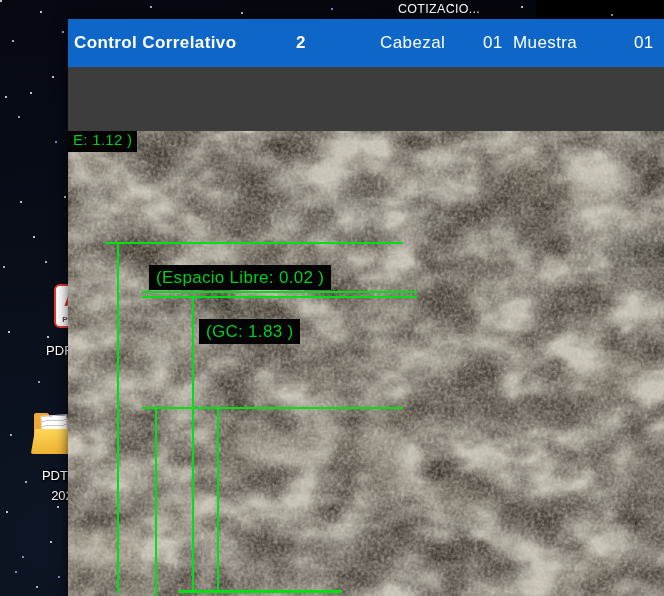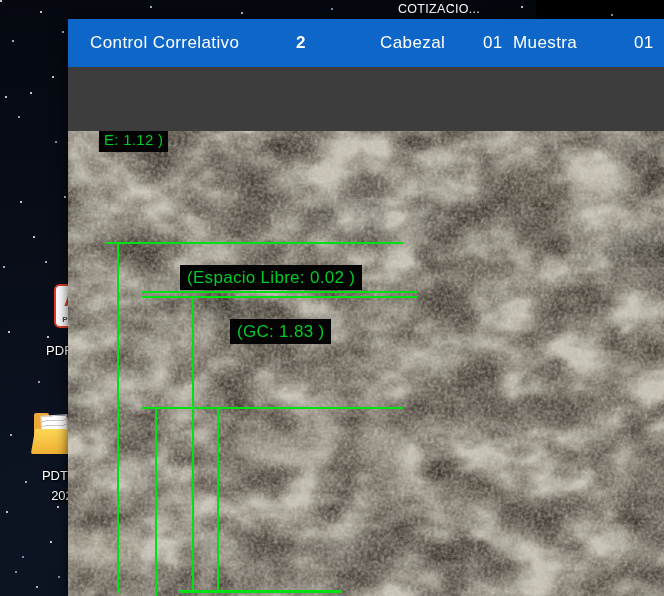--- a/index.html
+++ b/index.html
@@ -43,21 +43,21 @@
     background:linear-gradient(180deg,#ffd757,#eeb133); transform:skewX(-10deg); border-radius:2px; }
   .folder-label1 { position:absolute; left:-10px; top:57px; width:84px; }
   .folder-label2 { position:absolute; left:-10px; top:77px; width:84px; }
 
   
   .app-window { position:absolute; left:68px; top:19px; width:596px; height:577px; z-index:5;
     background:#3d3d3d; box-shadow:0 0 12px rgba(0,0,0,.7); }
   .titlebar { position:absolute; left:0; top:0; width:596px; height:48px;
     background:var(--titlebar-blue,#0e67c8); color:#fff; }
   .titlebar span { position:absolute; top:14px; font-size:17px; letter-spacing:.4px; white-space:nowrap; }
-  .tb-title   { left:22px; font-weight:normal; }
+  .tb-title   { left:6px; font-weight:bold; }
   .tb-number  { left:228px; font-weight:bold; }
   .tb-f0-label { left:312px; }
   .tb-f0-value { left:415px; }
   .tb-f1-label { left:445px; }
   .tb-f1-value { left:566px; }
 
   .toolbar-strip { position:absolute; left:0; top:48px; width:596px; height:64px; background:var(--toolbar-gray,#3d3d3d); }
 
   
   .image-area { position:absolute; left:0; top:112px; width:596px; height:465px; overflow:hidden; background:#46403a; }
@@ -72,21 +72,21 @@
     radial-gradient(ellipse 60px 35px at 300px 455px, rgba(150,142,122,.45), transparent 70%),
     radial-gradient(ellipse 150px 75px at 310px 85px, rgba(8,6,4,.55), transparent 70%),
     radial-gradient(ellipse 130px 95px at 600px 115px, rgba(12,10,7,.5), transparent 70%),
     radial-gradient(ellipse 120px 50px at 150px 170px, rgba(14,12,8,.45), transparent 70%),
     linear-gradient(180deg, #3a342c 0%, #4a443a 40%, #4e4840 100%); }
   .tex-svg { position:absolute; inset:0; width:100%; height:100%; }
 
   
   .mline { position:absolute; background:var(--annotation-green,#00e113); z-index:8; }
   .mlabel { position:absolute; z-index:9; background:#040404; color:var(--label-green,#00cd22);
-    font-size:17px; line-height:21px; padding:2px 7px; white-space:nowrap; letter-spacing:.3px;margin-left:31px; }
+    font-size:17px; line-height:21px; padding:2px 7px; white-space:nowrap; letter-spacing:.3px; }
   .lbl-edge     { left:0;   top:-4px;  font-size:15px; padding:2px 5px; }
   .lbl-espacio  { left:81px;  top:134px; }
   .lbl-gc       { left:131px; top:188px; }
   .lbl-traslape { left:155px; top:433px; }
 
   .h-line1  { left:37px;  top:111px; width:298px; height:2px; }
   .v-lineA  { left:49px;  top:111px; width:2px;  height:351px; }
   .h-line2a { left:74px;  top:160px; width:275px; height:2px; }
   .h-line2b { left:74px;  top:165px; width:275px; height:2px; }
   .v-lineB  { left:124px; top:165px; width:2px;  height:297px; }

